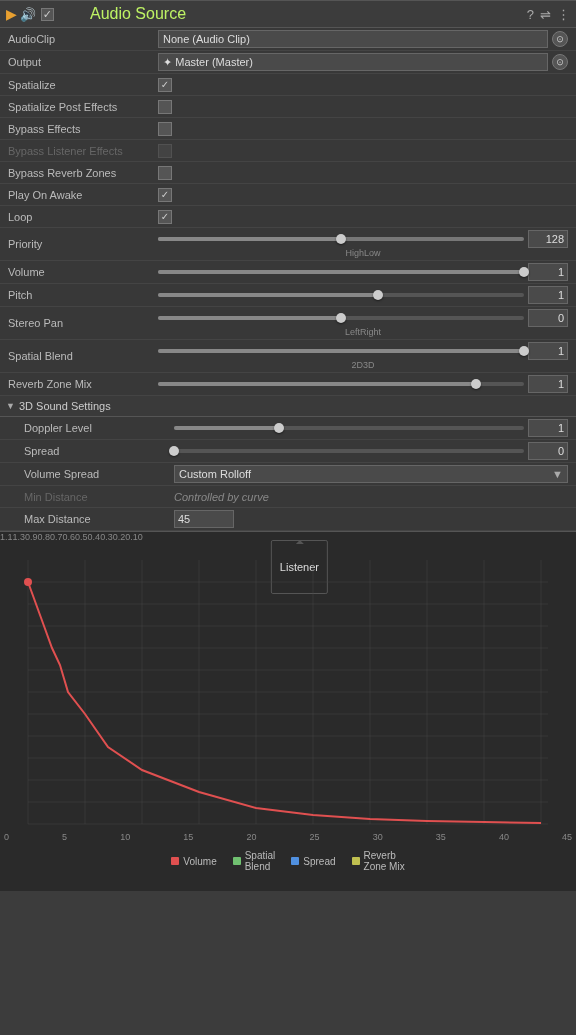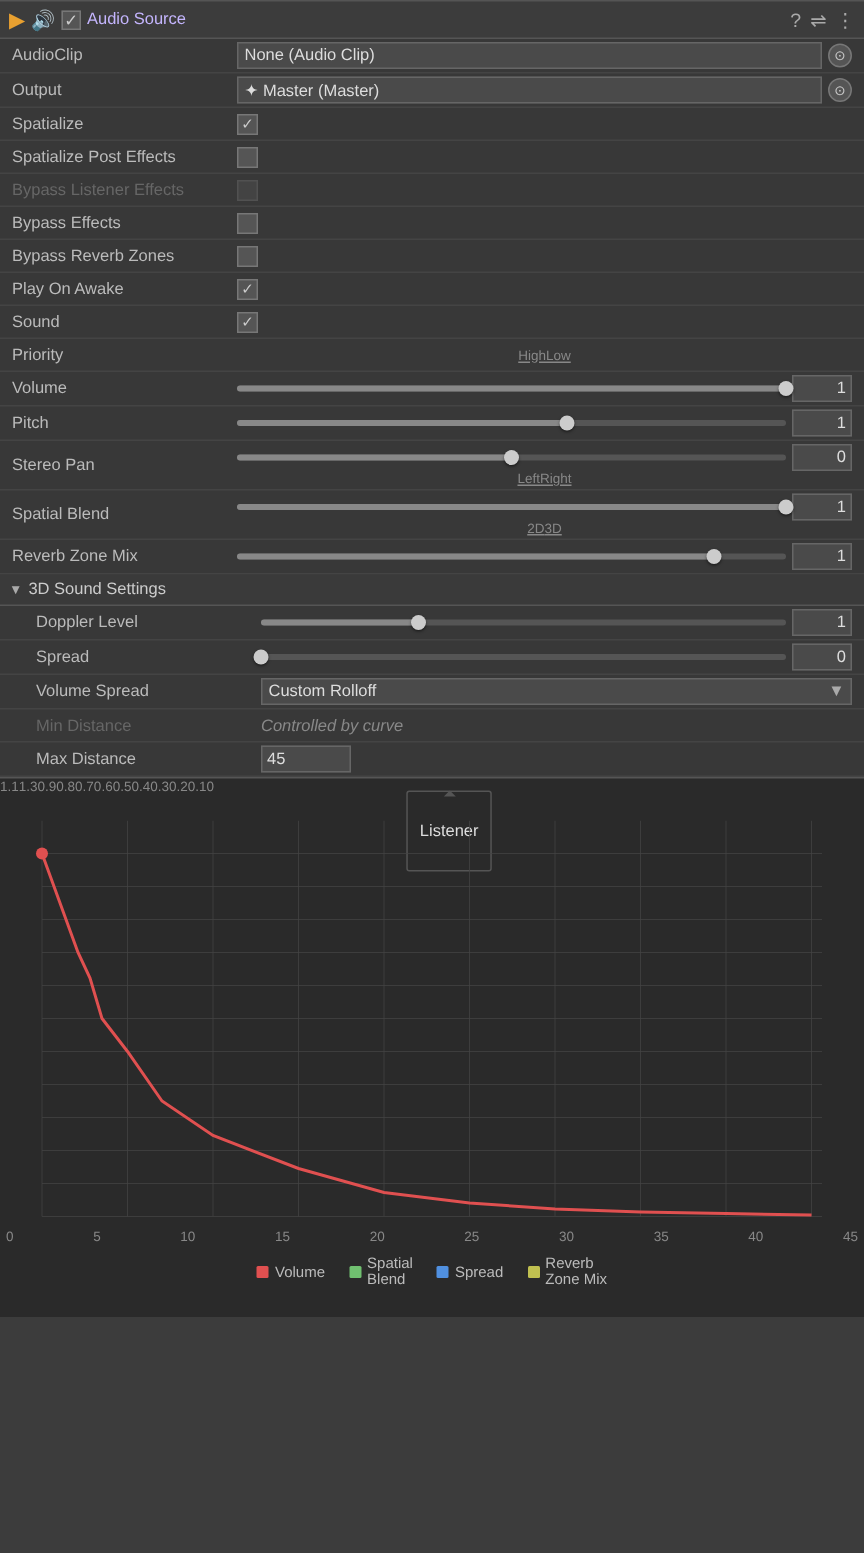--- a/index.html
+++ b/index.html
@@ -16,22 +16,23 @@
       display: flex;
       align-items: center;
       background: #3c3c3c;
       border-top: 1px solid #555;
       border-bottom: 1px solid #555;
       padding: 4px 6px;
       gap: 4px;
     }
     .component-header .title {
       flex: 1;
-      font-size: 11px;
-      color: #c4b5fd;
+      font-size: 16px;
+      color: #bef264;
+      margin-left: 32px;
     }
     .header-icons {
       display: flex;
       gap: 6px;
       color: #aaa;
       font-size: 13px;
     }
 
     .inspector-body {
       background: #383838;
@@ -138,21 +139,20 @@
       background: #ccc;
       border-radius: 50%;
       box-shadow: 0 1px 2px rgba(0,0,0,0.5);
     }
     .slider-labels {
       display: flex;
       justify-content: space-between;
       font-size: 9px;
       color: #888;
       padding: 0 2px;
-      text-decoration: underline;
     }
     .value-input {
       width: 40px;
       background: #4a4a4a;
       border: 1px solid #666;
       color: #ddd;
       font-size: 11px;
       text-align: right;
       padding: 1px 3px;
       height: 18px;
@@ -305,57 +305,64 @@
   </div>
 
   <div class="row">
     <span class="row-label">Spatialize Post Effects</span>
     <div class="row-value">
       <div class="checkbox-box"></div>
     </div>
   </div>
 
   <div class="row">
+    <span class="row-label">Bypass Effects</span>
+    <div class="row-value">
+      <div class="checkbox-box"></div>
+    </div>
+  </div>
+
+  <div class="row">
     <span class="row-label disabled">Bypass Listener Effects</span>
     <div class="row-value">
       <div class="checkbox-box" style="opacity:0.4;"></div>
     </div>
   </div>
 
   <div class="row">
-    <span class="row-label">Bypass Effects</span>
+    <span class="row-label">Bypass Reverb Zones</span>
     <div class="row-value">
       <div class="checkbox-box"></div>
     </div>
   </div>
 
   <div class="row">
-    <span class="row-label">Bypass Reverb Zones</span>
-    <div class="row-value">
-      <div class="checkbox-box"></div>
-    </div>
-  </div>
-
-  <div class="row">
     <span class="row-label">Play On Awake</span>
     <div class="row-value">
       <div class="checkbox-box">✓</div>
     </div>
   </div>
 
   <div class="row">
-    <span class="row-label">Sound</span>
+    <span class="row-label">Loop</span>
     <div class="row-value">
       <div class="checkbox-box">✓</div>
     </div>
   </div>
 
   <div class="row priority-row">
     <span class="row-label">Priority</span>
     <div class="row-value slider-row">
+      <div class="slider-track-container">
+        <div class="slider-track">
+          <div class="slider-fill" style="width:50%;"></div>
+          <div class="slider-thumb" style="left:50%;"></div>
+        </div>
+        <input class="value-input" type="text" value="128" style="width: 40px; background: rgb(74, 74, 74); border: 1px solid rgb(102, 102, 102); color: rgb(221, 221, 221); font-size: 11px; text-align: right; padding: 1px 3px; height: 18px;">
+      </div>
       <div class="slider-labels">
         <span>High</span>
         <span>Low</span>
       </div>
     </div>
   </div>
 
   <div class="row">
     <span class="row-label">Volume</span>
     <div class="row-value slider-row">

